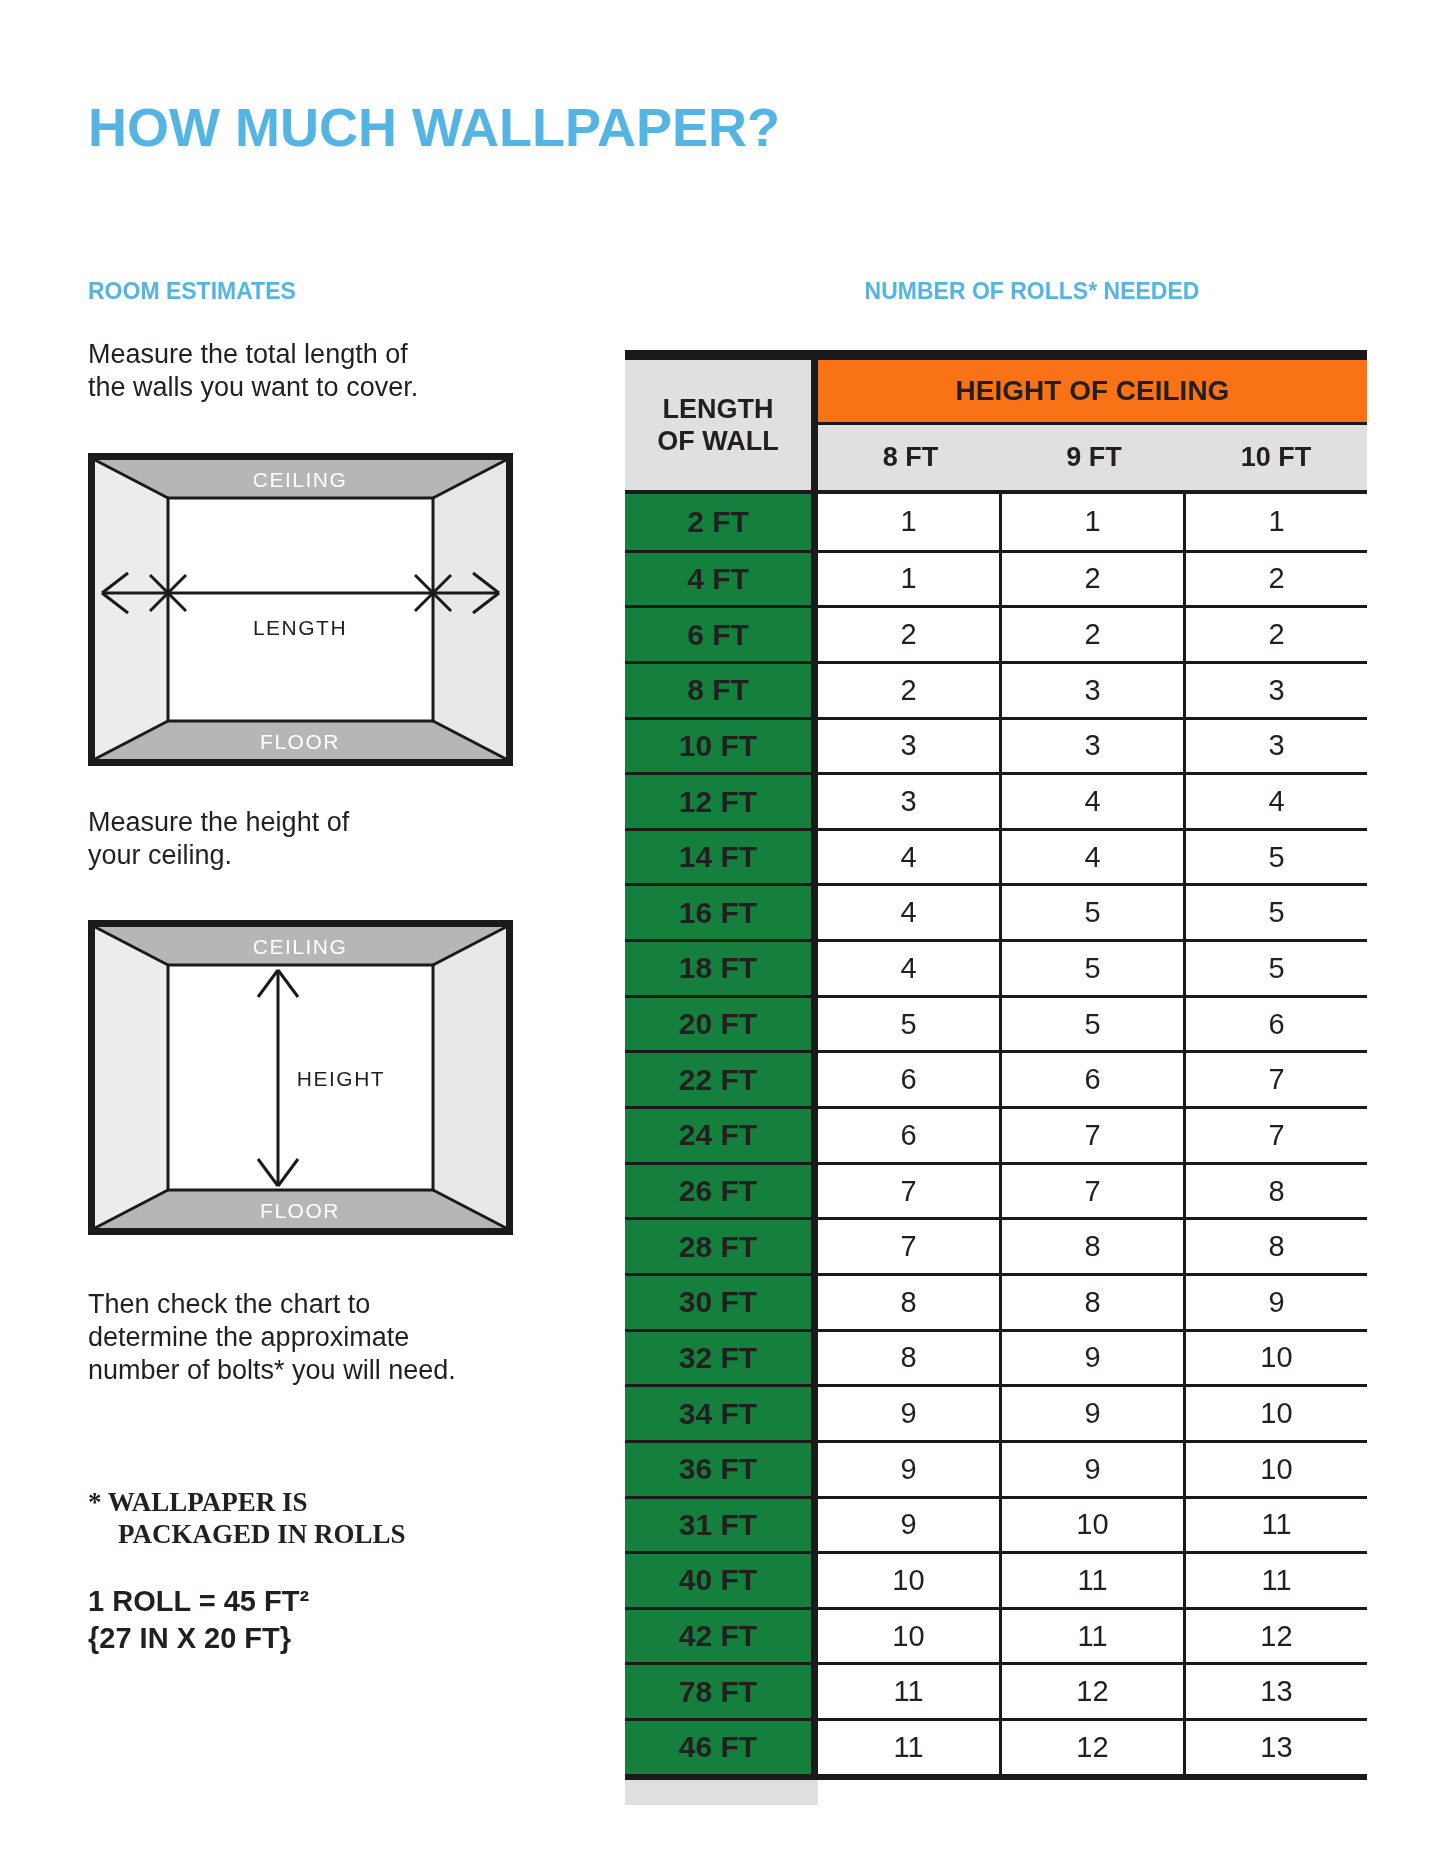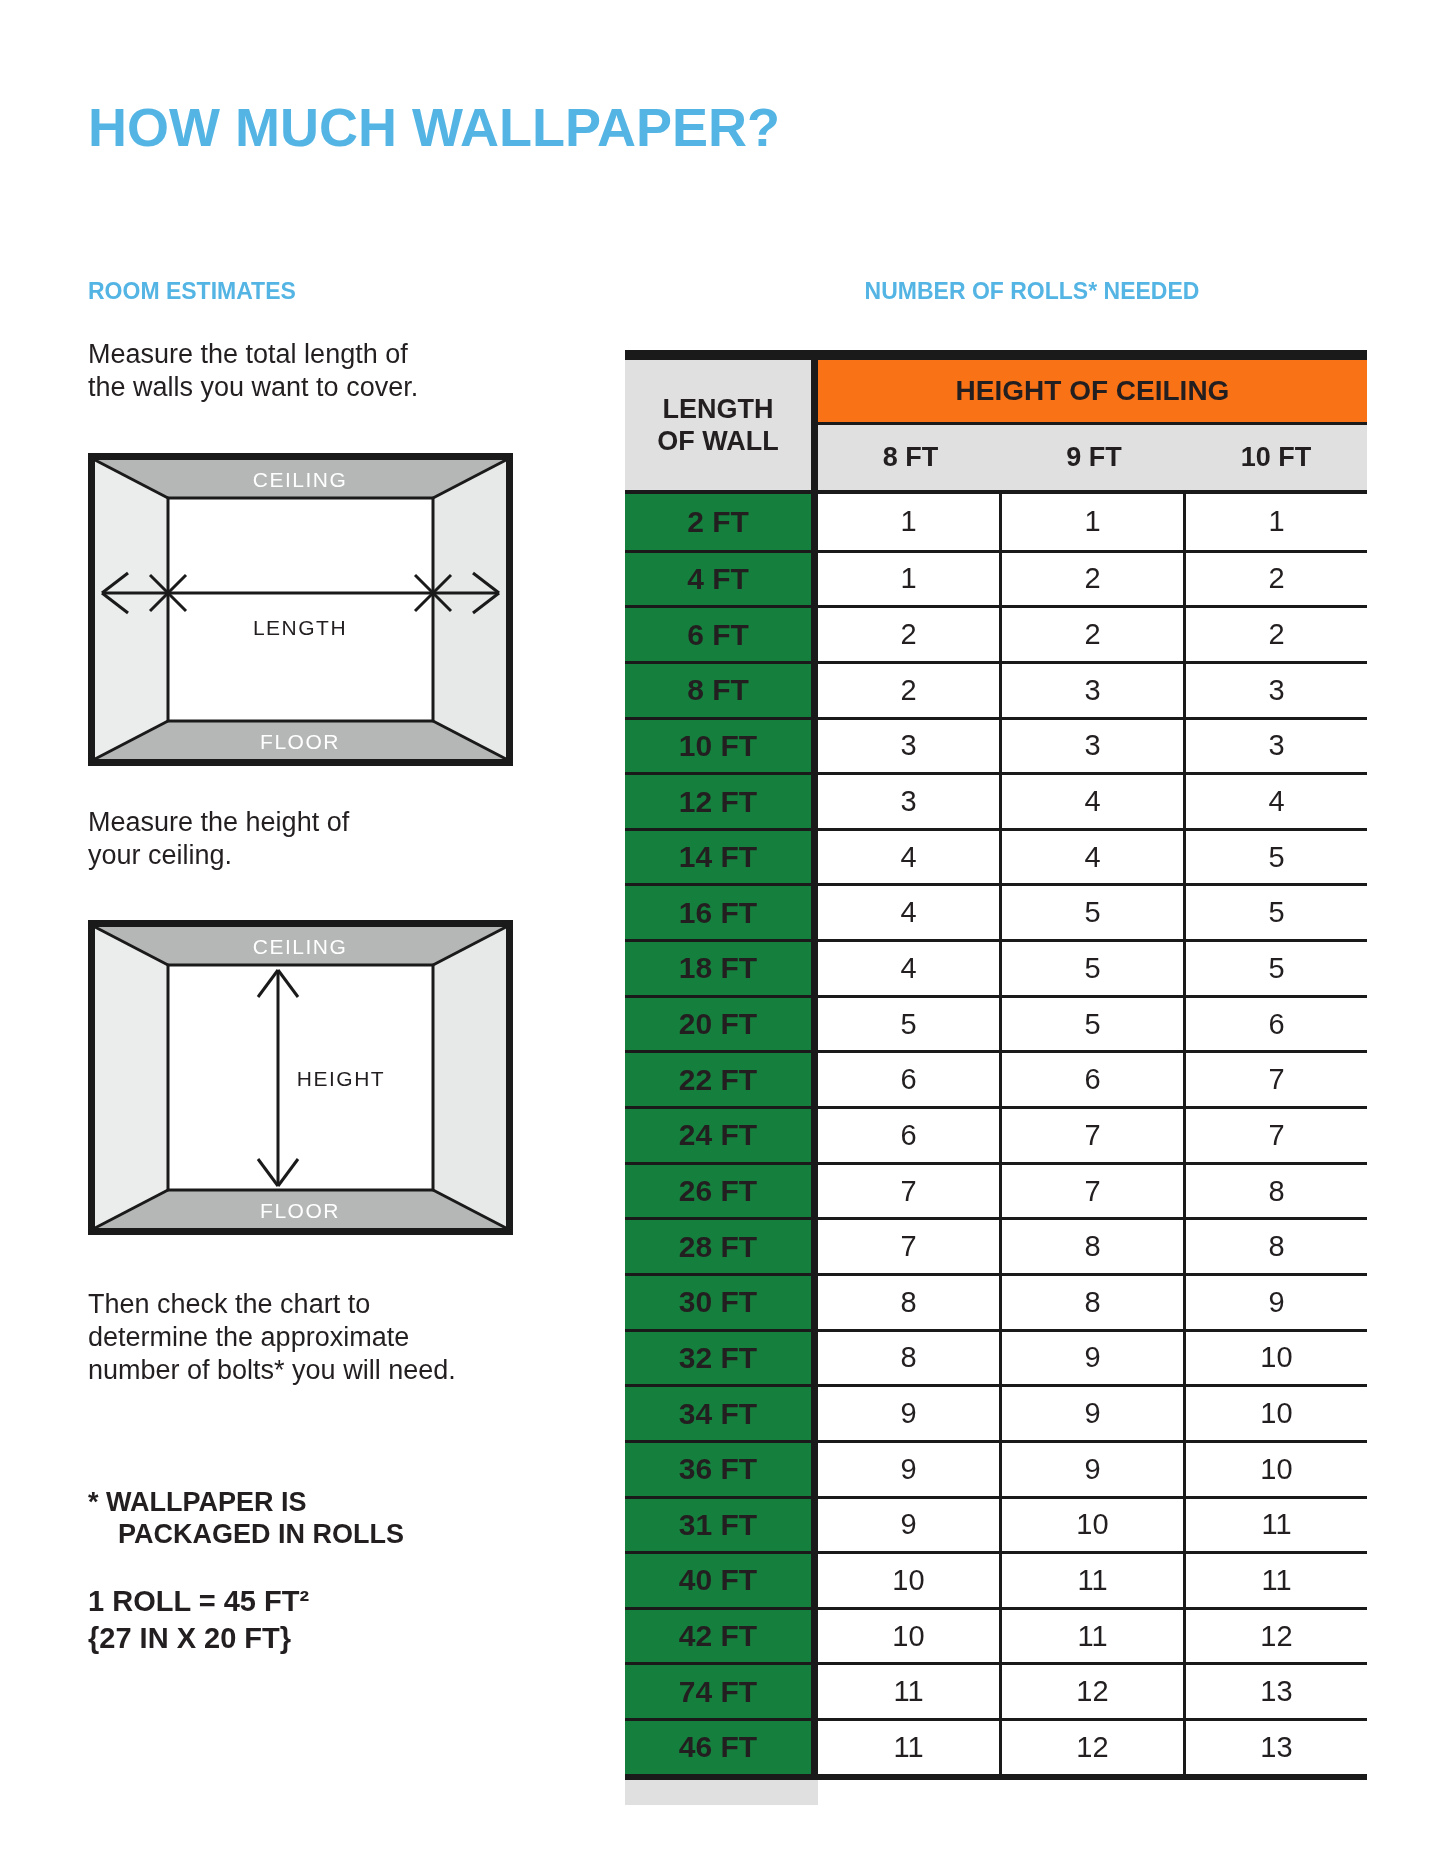--- a/index.html
+++ b/index.html
@@ -21,21 +21,21 @@
     position:absolute; left:88px; font-size:27px; line-height:33px; color:#231f20;
   }
   #para-length { top:338px; }
   #para-height { top:806px; }
   #para-chart  { top:1288px; }
   .diagram { position:absolute; left:88px; }
   #diagram-length { top:453px; }
   #diagram-height { top:920px; }
   .footnote {
     position:absolute; left:88px; top:1486px; font-size:27px; font-weight:bold;
-    line-height:32px; color:#231f20;
+    line-height:32px; color:#231f20;font-family:Liberation Serif, serif;
   }
   .footnote .indent { padding-left:30px; }
   .roll-info {
     position:absolute; left:88px; top:1583px; font-size:29px; font-weight:bold;
     line-height:37px; color:#231f20;
   }
   
   .rolls-table {
     position:absolute; left:625px; top:350px; width:742px;
   }
@@ -301,21 +301,21 @@
           <div class="cell val">11</div>
           <div class="cell val">11</div>
         </div>
         <div class="trow">
           <div class="cell label">42 FT</div>
           <div class="cell val">10</div>
           <div class="cell val">11</div>
           <div class="cell val">12</div>
         </div>
         <div class="trow">
-          <div class="cell label">74 FT</div>
+          <div class="cell label">78 FT</div>
           <div class="cell val">11</div>
           <div class="cell val">12</div>
           <div class="cell val">13</div>
         </div>
         <div class="trow">
           <div class="cell label">46 FT</div>
           <div class="cell val">11</div>
           <div class="cell val">12</div>
           <div class="cell val">13</div>
         </div>

